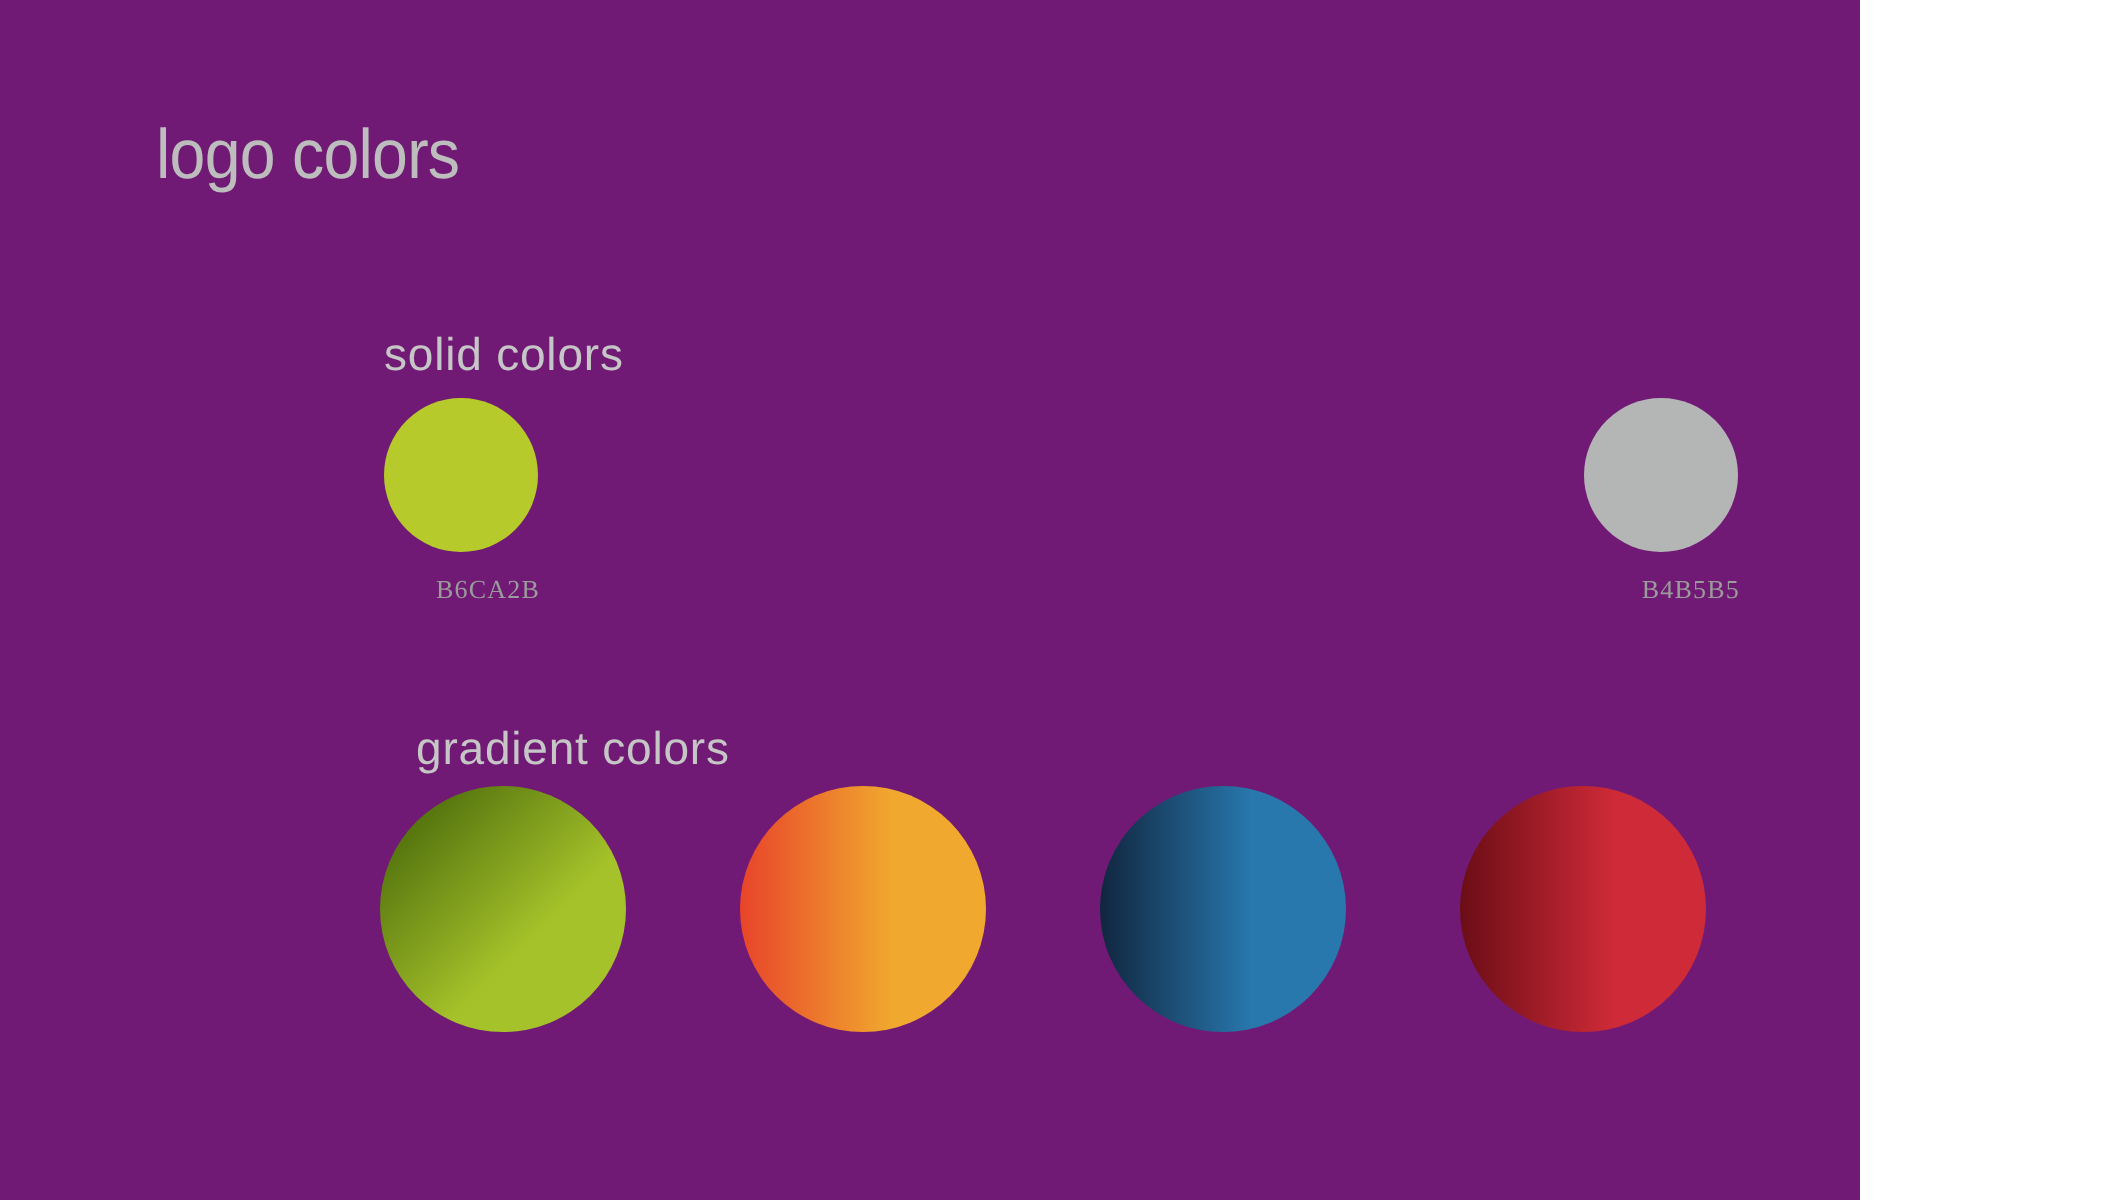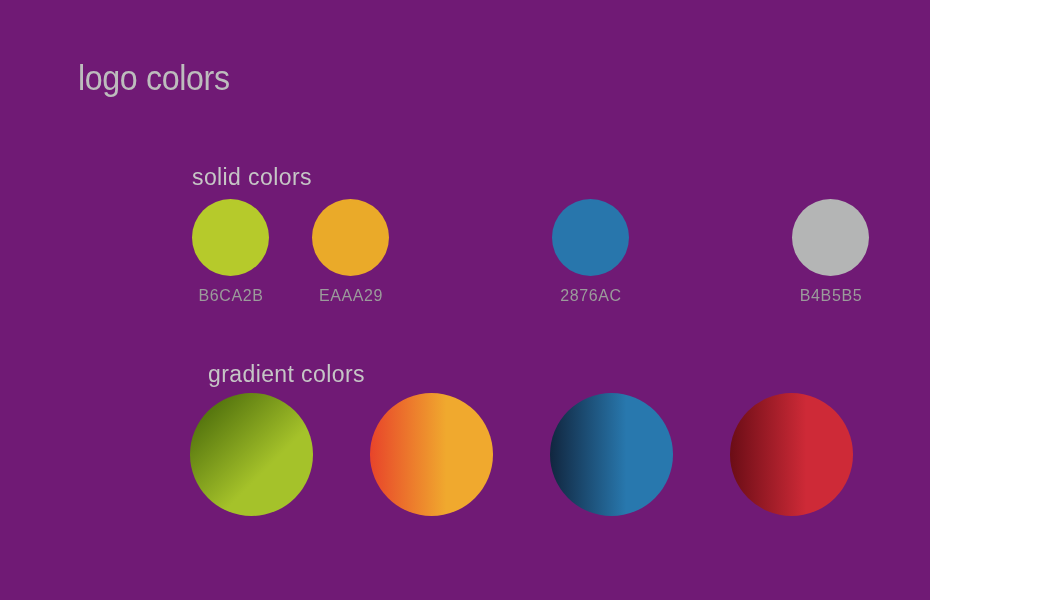--- a/index.html
+++ b/index.html
@@ -66,25 +66,25 @@
     width: 78px;
   }
   .solid-dot {
     width: 77px;
     height: 77px;
     border-radius: 50%;
     display: block;
   }
   .solid-label {
     margin-top: 11px;
-    text-align: center;
-    font-size: 16px;
+    text-align: right;
+    font-size: 13px;
     color: #9b9b9b;
     letter-spacing: 0.6px;
-    font-family: Liberation Sans, sans-serif;
+    font-family: Liberation Serif, serif;
     white-space: nowrap;
   }
 
   
   .gradient-row {
     position: absolute;
     left: 190px;
     top: 393px;
     width: 820px;
     height: 126px;
@@ -107,28 +107,20 @@
 
   <div class="page-title">logo colors</div>
 
   <div class="section-heading" id="solid-heading">solid colors</div>
 
   <div class="solid-row" id="solid-row">
       <div class="solid-item" style="left: 0px;">
         <div class="solid-dot" style="background: rgb(182, 202, 43);"></div>
         <div class="solid-label">B6CA2B</div>
       </div>
-      <div class="solid-item" style="left: 120px;">
-        <div class="solid-dot" style="background: rgb(234, 170, 41);"></div>
-        <div class="solid-label">EAAA29</div>
-      </div>
-      <div class="solid-item" style="left: 360px;">
-        <div class="solid-dot" style="background: rgb(40, 118, 172);"></div>
-        <div class="solid-label">2876AC</div>
-      </div>
       <div class="solid-item" style="left: 600px;">
         <div class="solid-dot" style="background: rgb(180, 181, 181);"></div>
         <div class="solid-label">B4B5B5</div>
       </div>
     </div>
 
   <div class="section-heading" id="gradient-heading">gradient colors</div>
 
   <div class="gradient-row" id="gradient-row">
       <div class="gradient-item" style="left: 0px;">

